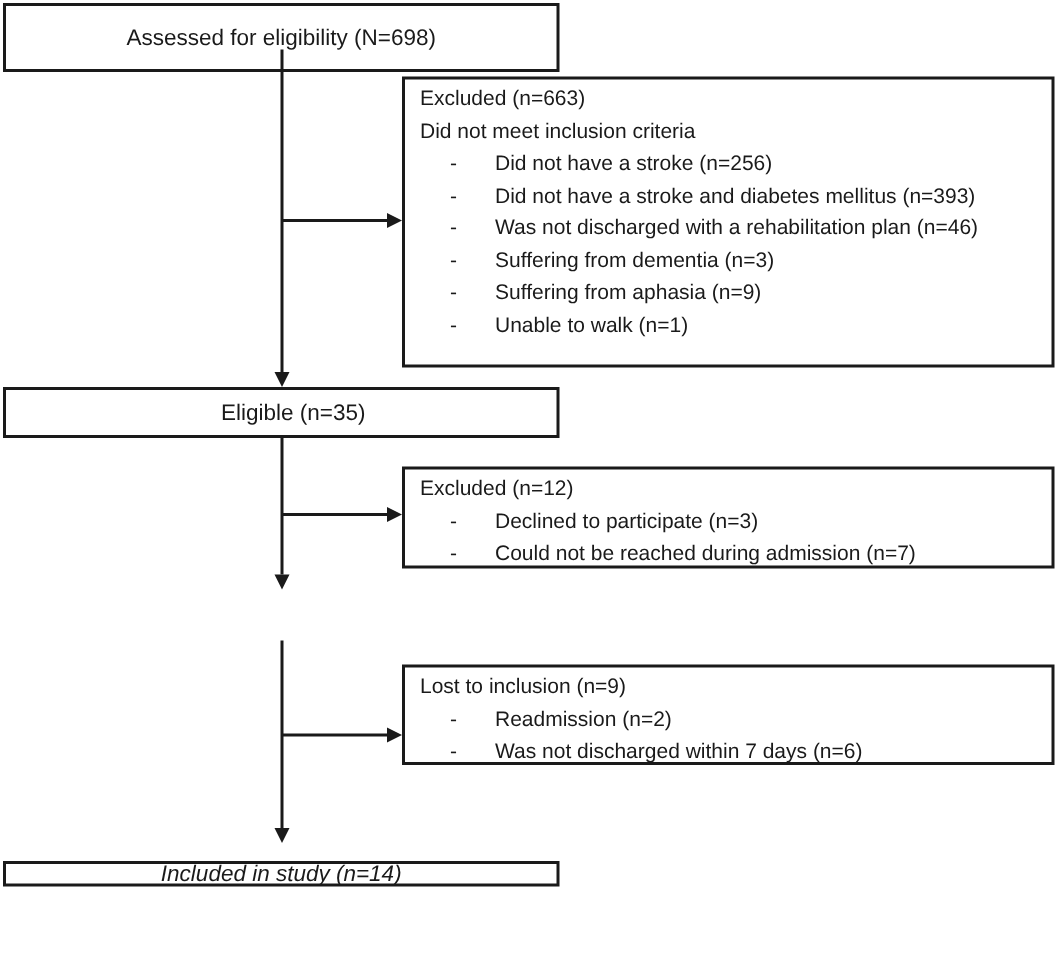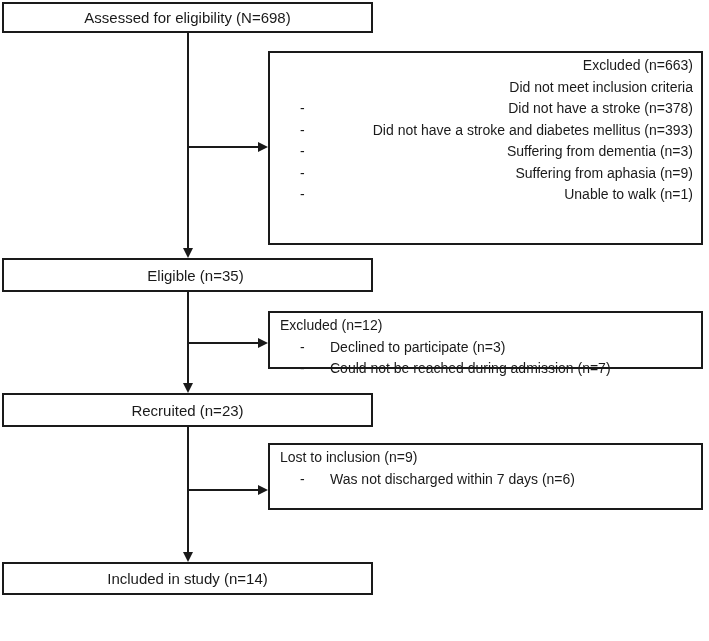--- a/index.html
+++ b/index.html
@@ -74,54 +74,53 @@
     border-top: 5px solid transparent;
     border-bottom: 5px solid transparent;
     border-left: 10px solid #1a1a1a;
   }
 </style>
 </head>
 <body>
 
 <div class="stage">
 
-  <div class="mbox" style="top:2px;height:31px;">
+  <div class="mbox" style="top:2px;height:46px;">
     <span>Assessed for eligibility (N=698)</span>
   </div>
 
   <div class="mbox" style="top:258px;height:34px;padding-left:16px;">
     <span>Eligible (n=35)</span>
   </div>
 
-  <div class="mbox" style="top:393px;height:34px;">
-    <span>Recruited (n=23)</span>
-  </div>
 
-  <div class="mbox" style="top:562px;height:33px;">
+  <div class="mbox" style="top:574px;height:17px;font-style:italic;">
     <span>Included in study (n=14)</span>
   </div>
 
-  <div class="sbox" style="top:51px;height:194px;text-align:right;">
+  <div class="sbox" style="top:51px;height:194px;">
     <div class="hline-text">Excluded (n=663)</div>
     <div class="hline-text">Did not meet inclusion criteria</div>
-    <div class="li">Did not have a stroke (n=378)</div>
+    <div class="li">Did not have a stroke (n=256)</div>
     <div class="li">Did not have a stroke and diabetes mellitus (n=393)</div>
+    <div class="li">Was not discharged with a rehabilitation plan (n=46)</div>
     <div class="li">Suffering from dementia (n=3)</div>
     <div class="li">Suffering from aphasia (n=9)</div>
     <div class="li">Unable to walk (n=1)</div>
   </div>
 
-  <div class="sbox" style="top:311px;height:58px;">
+  <div class="sbox" style="top:311px;height:68px;">
     <div class="hline-text">Excluded (n=12)</div>
     <div class="li">Declined to participate (n=3)</div>
     <div class="li">Could not be reached during admission (n=7)</div>
   </div>
 
   <div class="sbox" style="top:443px;height:67px;">
     <div class="hline-text">Lost to inclusion (n=9)</div>
+    <div class="li">Readmission (n=2)</div>
     <div class="li">Was not discharged within 7 days (n=6)</div>
   </div>
 
   <div class="vline" style="left:187px;top:33px;height:215px;"></div>
   <div class="arr-d" style="left:183px;top:248px;"></div>
   <div class="hline" style="left:188px;top:146px;width:70px;"></div>
   <div class="arr-r" style="left:258px;top:142px;"></div>
 
   <div class="vline" style="left:187px;top:292px;height:91px;"></div>
   <div class="arr-d" style="left:183px;top:383px;"></div>

